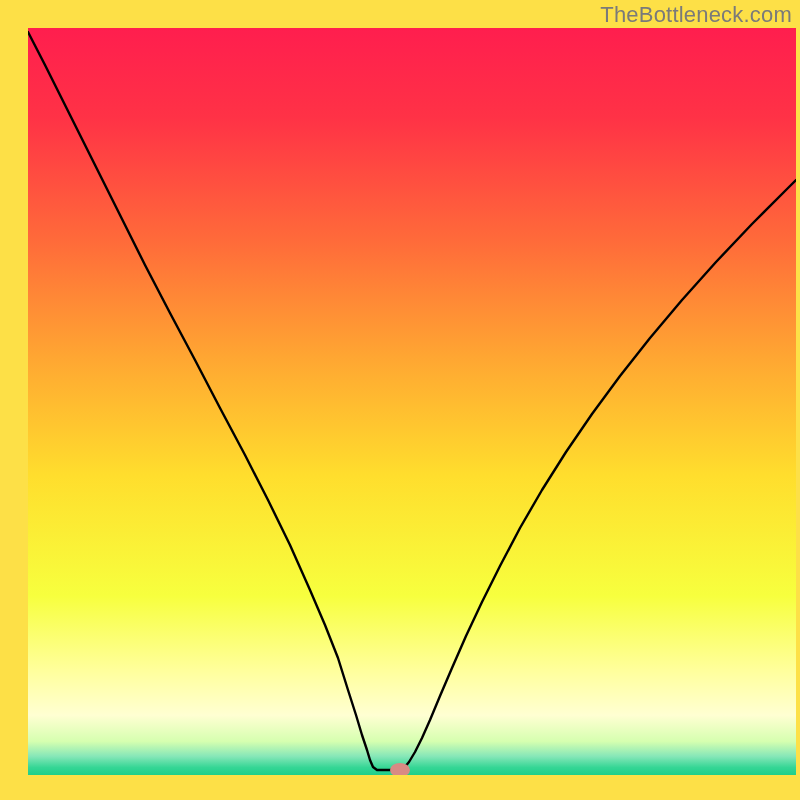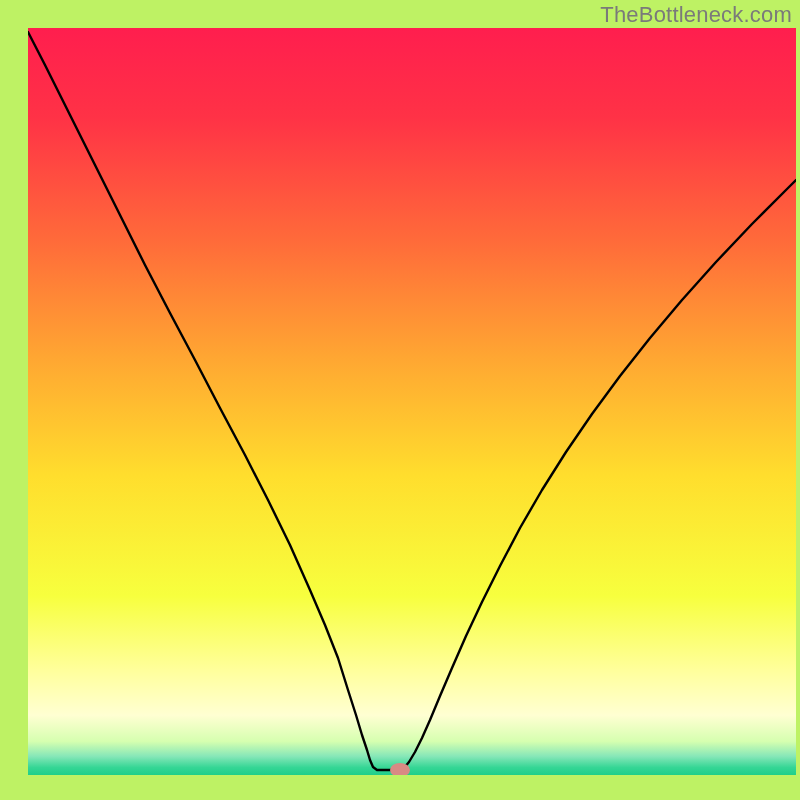--- a/index.html
+++ b/index.html
@@ -8,21 +8,21 @@
     width: 800px;
     height: 800px;
     background: #000;
     overflow: hidden;
     font-family: Arial, Helvetica, sans-serif;
   }
   .frame {
     position: relative;
     width: 800px;
     height: 800px;
-    background: #bef264;
+    background: #fde047;
   }
   .watermark {
     position: absolute;
     top: 2px;
     right: 8px;
     color: #7a7a7a;
     font-size: 22px;
     font-weight: 500;
     z-index: 10;
     letter-spacing: 0.2px;

